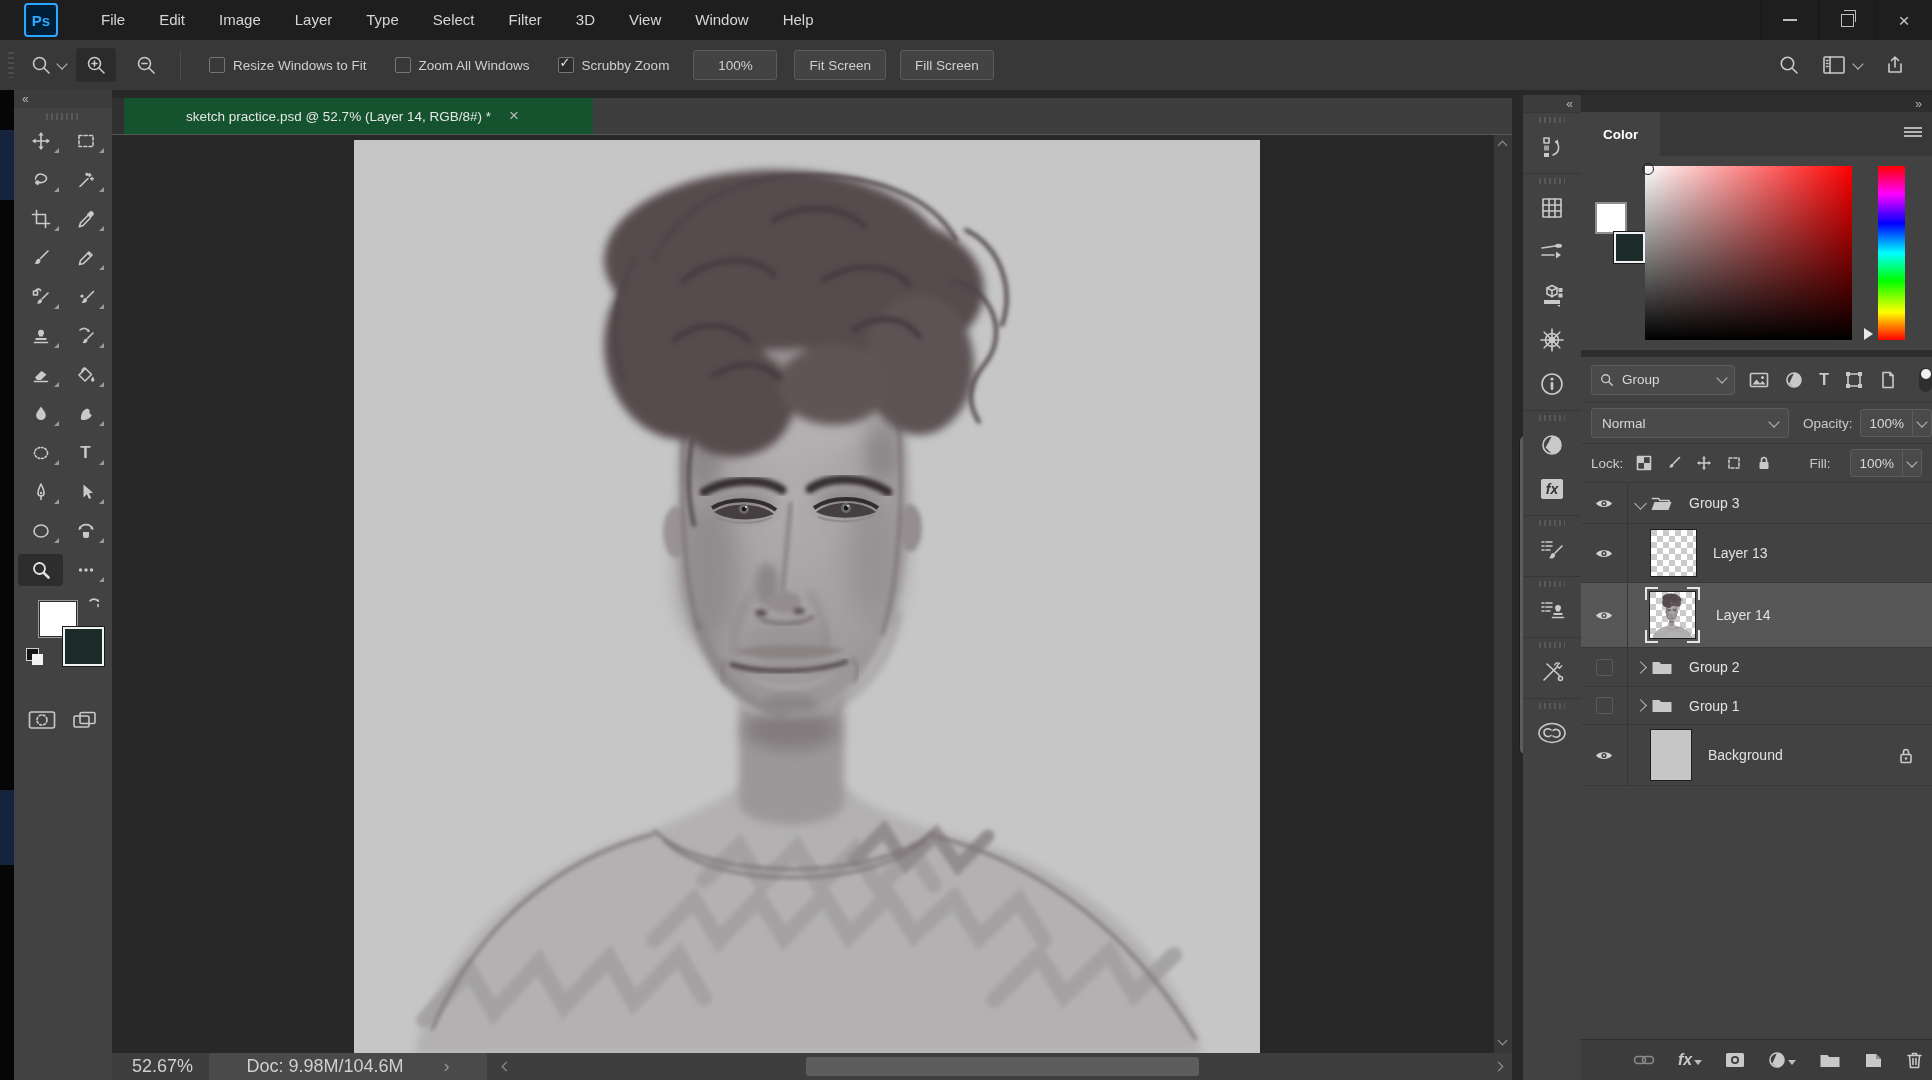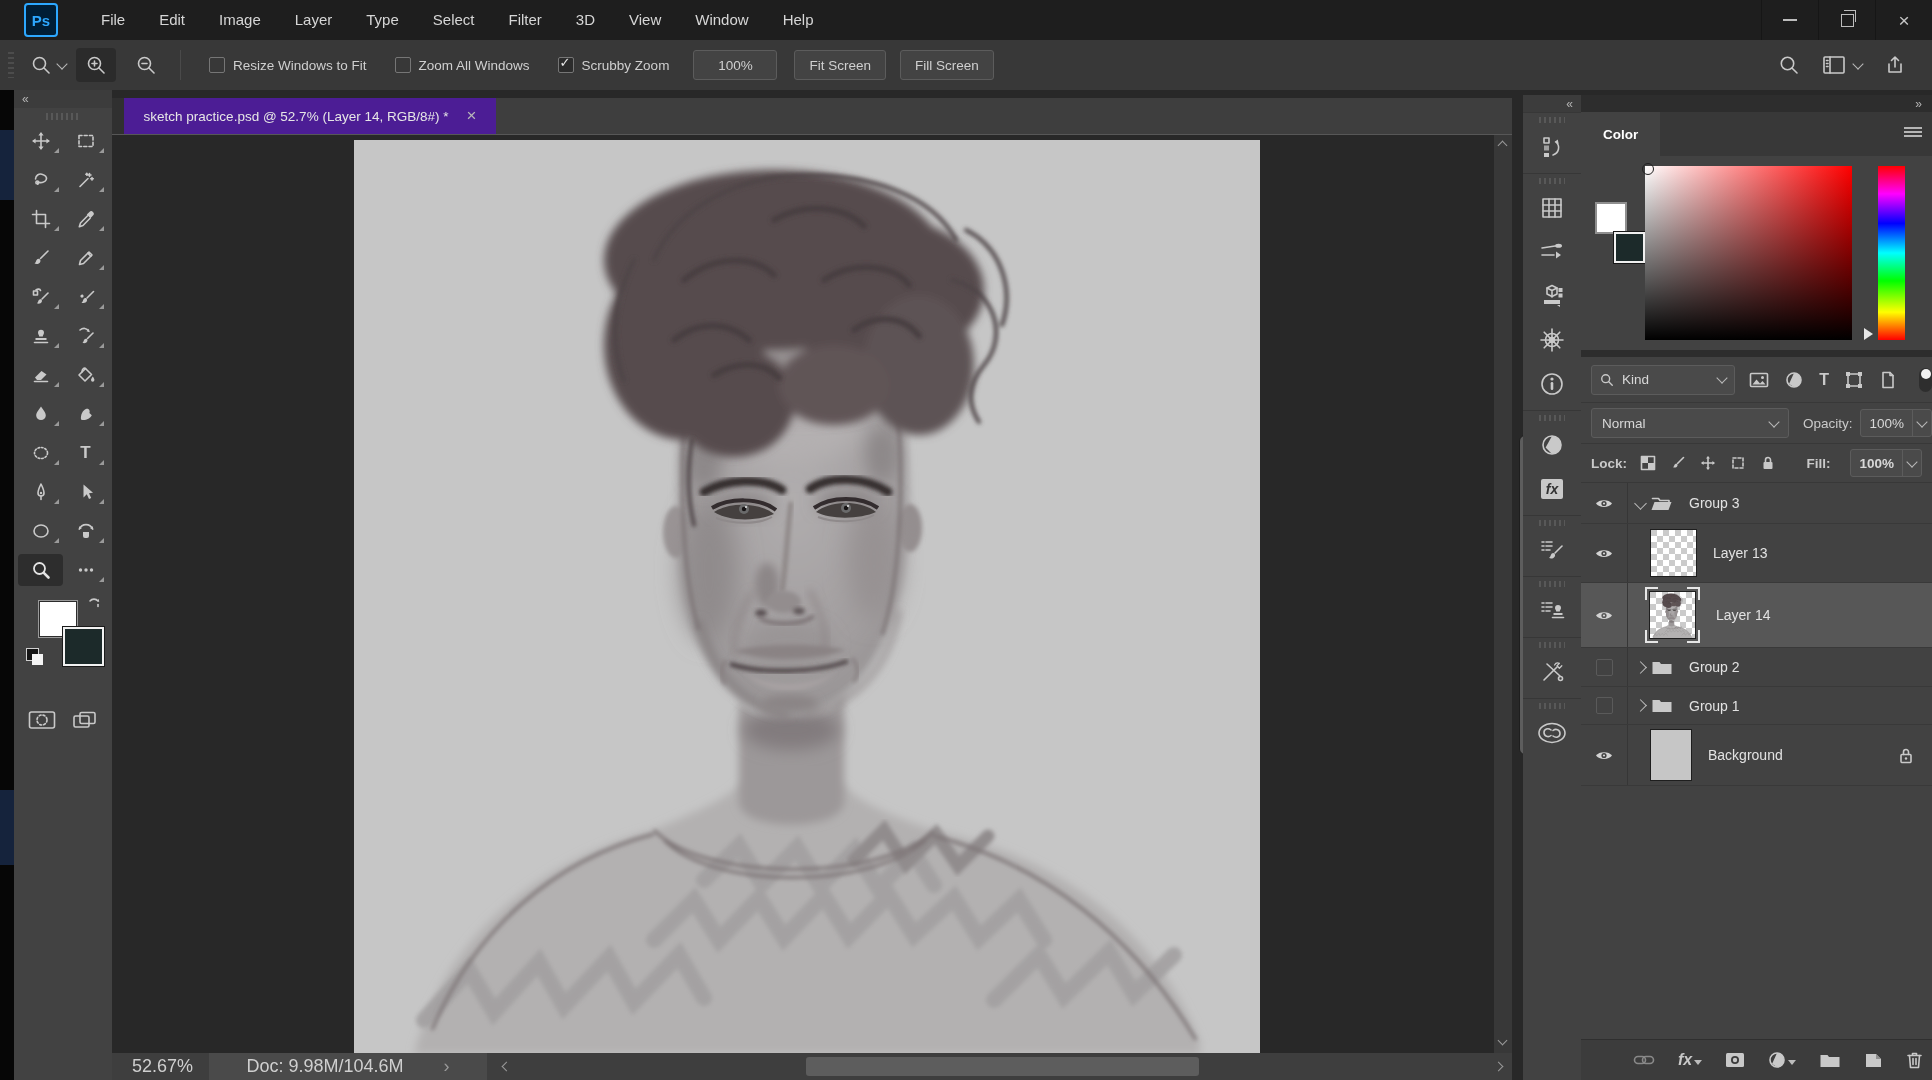--- a/index.html
+++ b/index.html
@@ -59,21 +59,21 @@
   .swap-arrows{position:absolute;left:72px;top:-4px;color:#c9c9c9;}
   .mini-swatch{position:absolute;left:12px;top:48px;}
   .mini-swatch .a{width:11px;height:11px;background:#141414;border:1px solid #cfcfcf;position:absolute;}
   .mini-swatch .b{width:11px;height:11px;background:#f4f4f4;position:absolute;left:6px;top:6px;}
   .mode-row{display:flex;justify-content:space-around;margin-top:26px;padding:0 6px;}
 
   
   .doc-area{left:112px;top:90px;width:1400px;height:990px;background:#282828;}
   .tabbar{position:absolute;left:0;top:8px;width:1400px;height:36px;background:#3e3e3e;display:flex;}
   .tabbar:before{content:"";position:absolute;left:0;top:0;width:12px;height:36px;background:#303030;}
-  .doc-tab{margin-left:12px;width:372px;background:#4c1d95;display:flex;align-items:center;justify-content:center;gap:18px;font-size:13.5px;color:#e6e6e6;}
+  .doc-tab{width:481px;background:#14532d;display:flex;align-items:center;justify-content:center;gap:18px;font-size:13.5px;color:#e6e6e6;}
   .doc-tab .x{color:#b9b9b9;font-size:17px;}
   .canvas-zone{position:absolute;left:0;top:44px;width:1400px;height:919px;background:#282828;border-top:1px solid #575757;}
   .canvas{position:absolute;left:242px;top:5px;width:906px;height:914px;background:#c6c6c6;}
   .vscroll{position:absolute;right:0;top:0;width:18px;height:919px;background:#383838;}
   .vscroll .thumb{position:absolute;left:3px;top:300px;width:12px;height:318px;background:#5d5d5d;border-radius:6px;}
   .arr{border:solid #9a9a9a;border-width:0 1.6px 1.6px 0;display:inline-block;padding:3px;}
   .arr.up{transform:rotate(-135deg);}  .arr.down{transform:rotate(45deg);}
   .arr.left{transform:rotate(135deg);} .arr.right{transform:rotate(-45deg);}
   .vscroll .arr{position:absolute;left:5px;}
   .statusrow{position:absolute;left:0;top:963px;width:1400px;height:27px;background:#3e3e3e;display:flex;align-items:center;font-size:18px;color:#cfcfcf;}
@@ -117,21 +117,21 @@
   .kind-dd .chev{margin-left:auto;}
   .filt-icons{display:flex;align-items:center;gap:16px;margin-left:14px;}
   .toggle-pill{width:13px;height:24px;background:#2e2e2e;border-radius:7px;position:relative;margin-left:6px;}
   .toggle-pill:before{content:"";position:absolute;left:1.5px;top:1.5px;width:10px;height:10px;border-radius:50%;background:#f2f2f2;}
   .row-blend{height:40px;display:flex;align-items:center;border-bottom:1px solid #383838;font-size:13.5px;}
   .blend-dd{margin-left:10px;width:190px;height:28px;background:#4a4a4a;border:1px solid #5c5c5c;border-radius:3px;display:flex;align-items:center;padding:0 10px;}
   .blend-dd .chev{margin-left:auto;}
   .val-box{height:26px;background:#4a4a4a;border:1px solid #5c5c5c;border-radius:3px;display:flex;align-items:center;}
   .val-box .v{padding:0 8px;}
   .val-box .c{width:18px;align-self:stretch;border-left:1px solid #5c5c5c;display:flex;align-items:center;justify-content:center;}
-  .row-lock{height:38px;display:flex;align-items:center;border-bottom:1px solid #383838;font-size:13.5px;gap:12px;font-weight:bold;}
+  .row-lock{height:38px;display:flex;align-items:center;border-bottom:1px solid #383838;font-size:13.5px;gap:12px;}
   .lock-ic{display:flex;align-items:center;justify-content:center;width:18px;}
 
   .layer-list{flex:1;display:flex;flex-direction:column;overflow:hidden;}
   .lrow{display:flex;align-items:center;border-bottom:1px solid #393939;position:relative;font-size:14px;color:#e2e2e2;}
   .lrow .eyecell{width:46px;align-self:stretch;display:flex;align-items:center;justify-content:center;border-right:1px solid #363636;flex:none;}
   .lrow.selected{background:#575757;}
   .eye-off{width:15px;height:15px;border:1px solid #5a5a5a;border-radius:2px;}
   .chevR{width:8px;height:8px;border-right:1.7px solid #bdbdbd;border-top:1.7px solid #bdbdbd;transform:rotate(45deg);margin:0 6px 0 8px;}
   .chevD{width:8px;height:8px;border-right:1.7px solid #bdbdbd;border-bottom:1.7px solid #bdbdbd;transform:rotate(45deg);margin:0 6px 0 8px;}
   .checker{background:conic-gradient(#ffffff 25%,#cbcbcb 0 50%,#ffffff 0 75%,#cbcbcb 0);background-size:12px 12px;}
@@ -693,21 +693,21 @@
     <div class="dock-gap"></div>
 
     <div class="layers-panel">
 
       <div class="row-filter">
         <div class="kind-dd">
           <svg width="14" height="14" viewBox="0 0 16 16">
               <circle class="i-stroke" cx="6.5" cy="6.5" r="4.5"></circle>
               <path class="i-stroke" d="M10 10 L14 14"></path>
             </svg>
-          <span>Kind</span>
+          <span>Group</span>
           <span class="chev"></span>
         </div>
         <div class="filt-icons">
           <svg width="20" height="16" viewBox="0 0 20 16">
               <rect class="i-stroke" x="1.5" y="1.5" width="17" height="13" rx="1"></rect>
               <path class="i-fill" d="M3.5 12.5 l4-5 3.5 4 2.5-2.5 3 3.5z"></path>
               <circle class="i-fill" cx="13.5" cy="5.5" r="1.5"></circle>
             </svg>
           <svg width="18" height="18" viewBox="0 0 18 18">
               <circle class="i-stroke" cx="9" cy="9" r="7" stroke-width="1.8"></circle>

